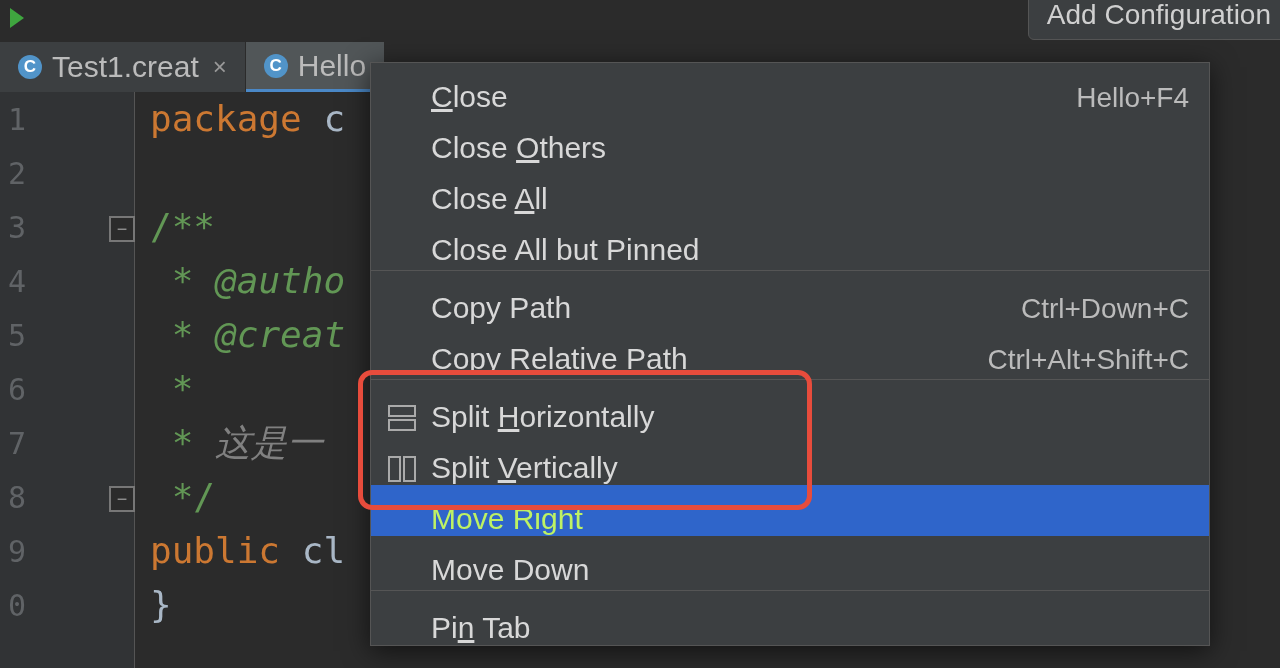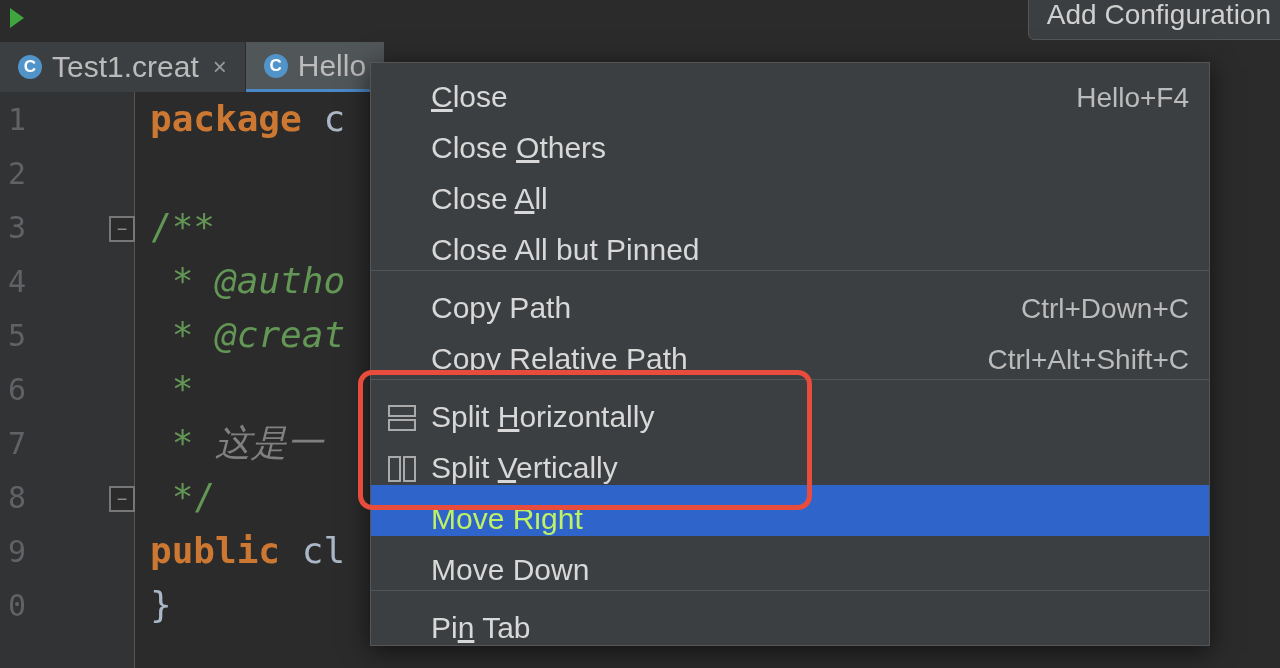--- a/index.html
+++ b/index.html
@@ -101,21 +101,21 @@
     
     .editor {
       position: absolute;
       left: 150px;
       top: 92px;
       font-family: "Consolas", monospace;
       font-size: 36px;
       line-height: 54px;
     }
     .code-line { height: 54px; white-space: pre; }
-    .kw { color: #cc7832; font-weight: bold; }
+    .kw { color: #cc7832; font-weight: normal; }
     .comment { color: #629755; }
     .tag { color: #629755; font-style: italic; }
     .cn-comment { color: #808080; font-style: italic; }
     .ident { color: #a9b7c6; }
     
     
     .ctx-menu {
       position: absolute;
       left: 370px;
       top: 62px;

